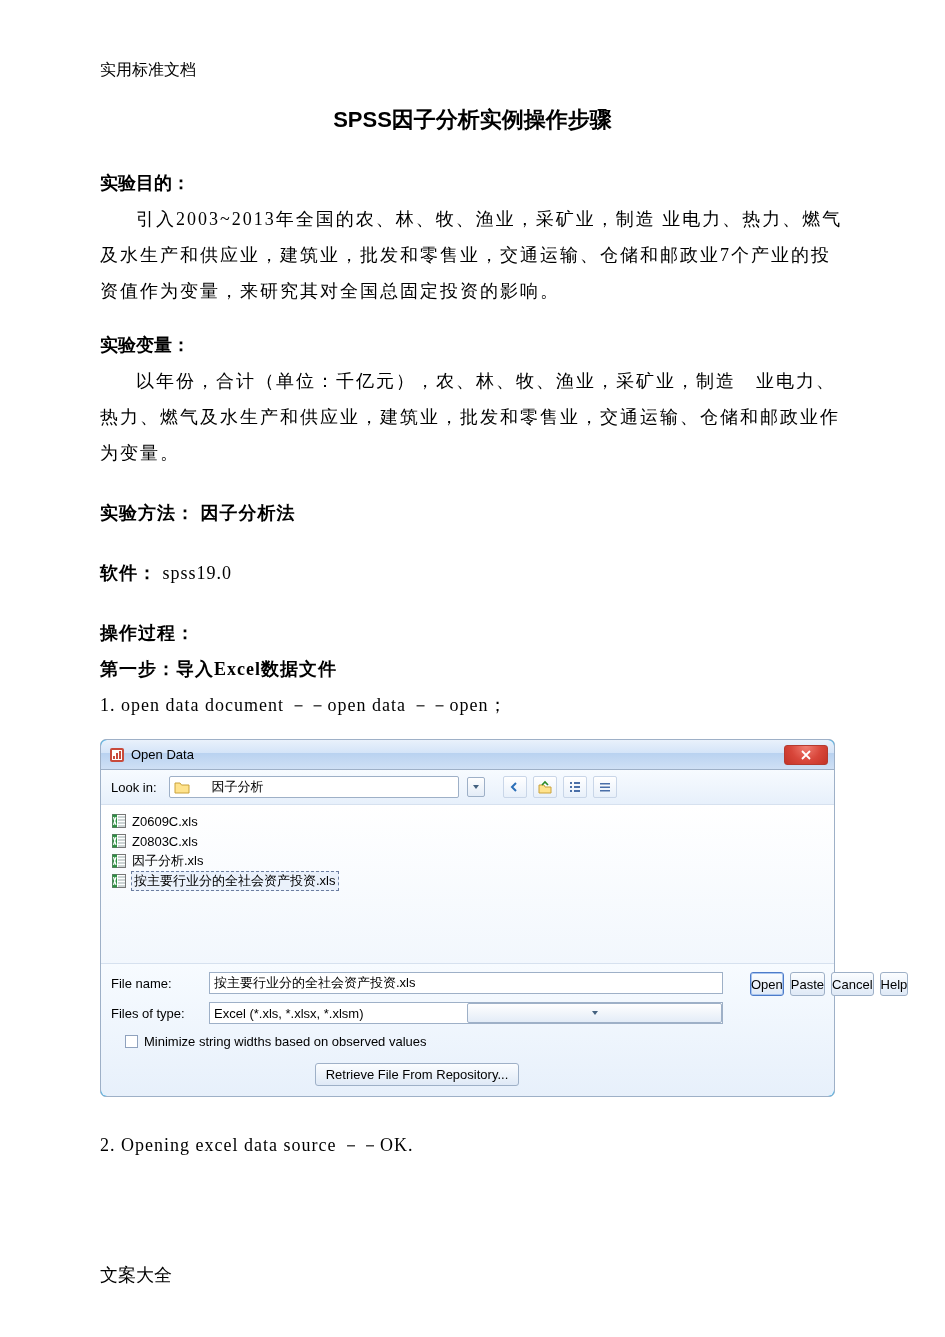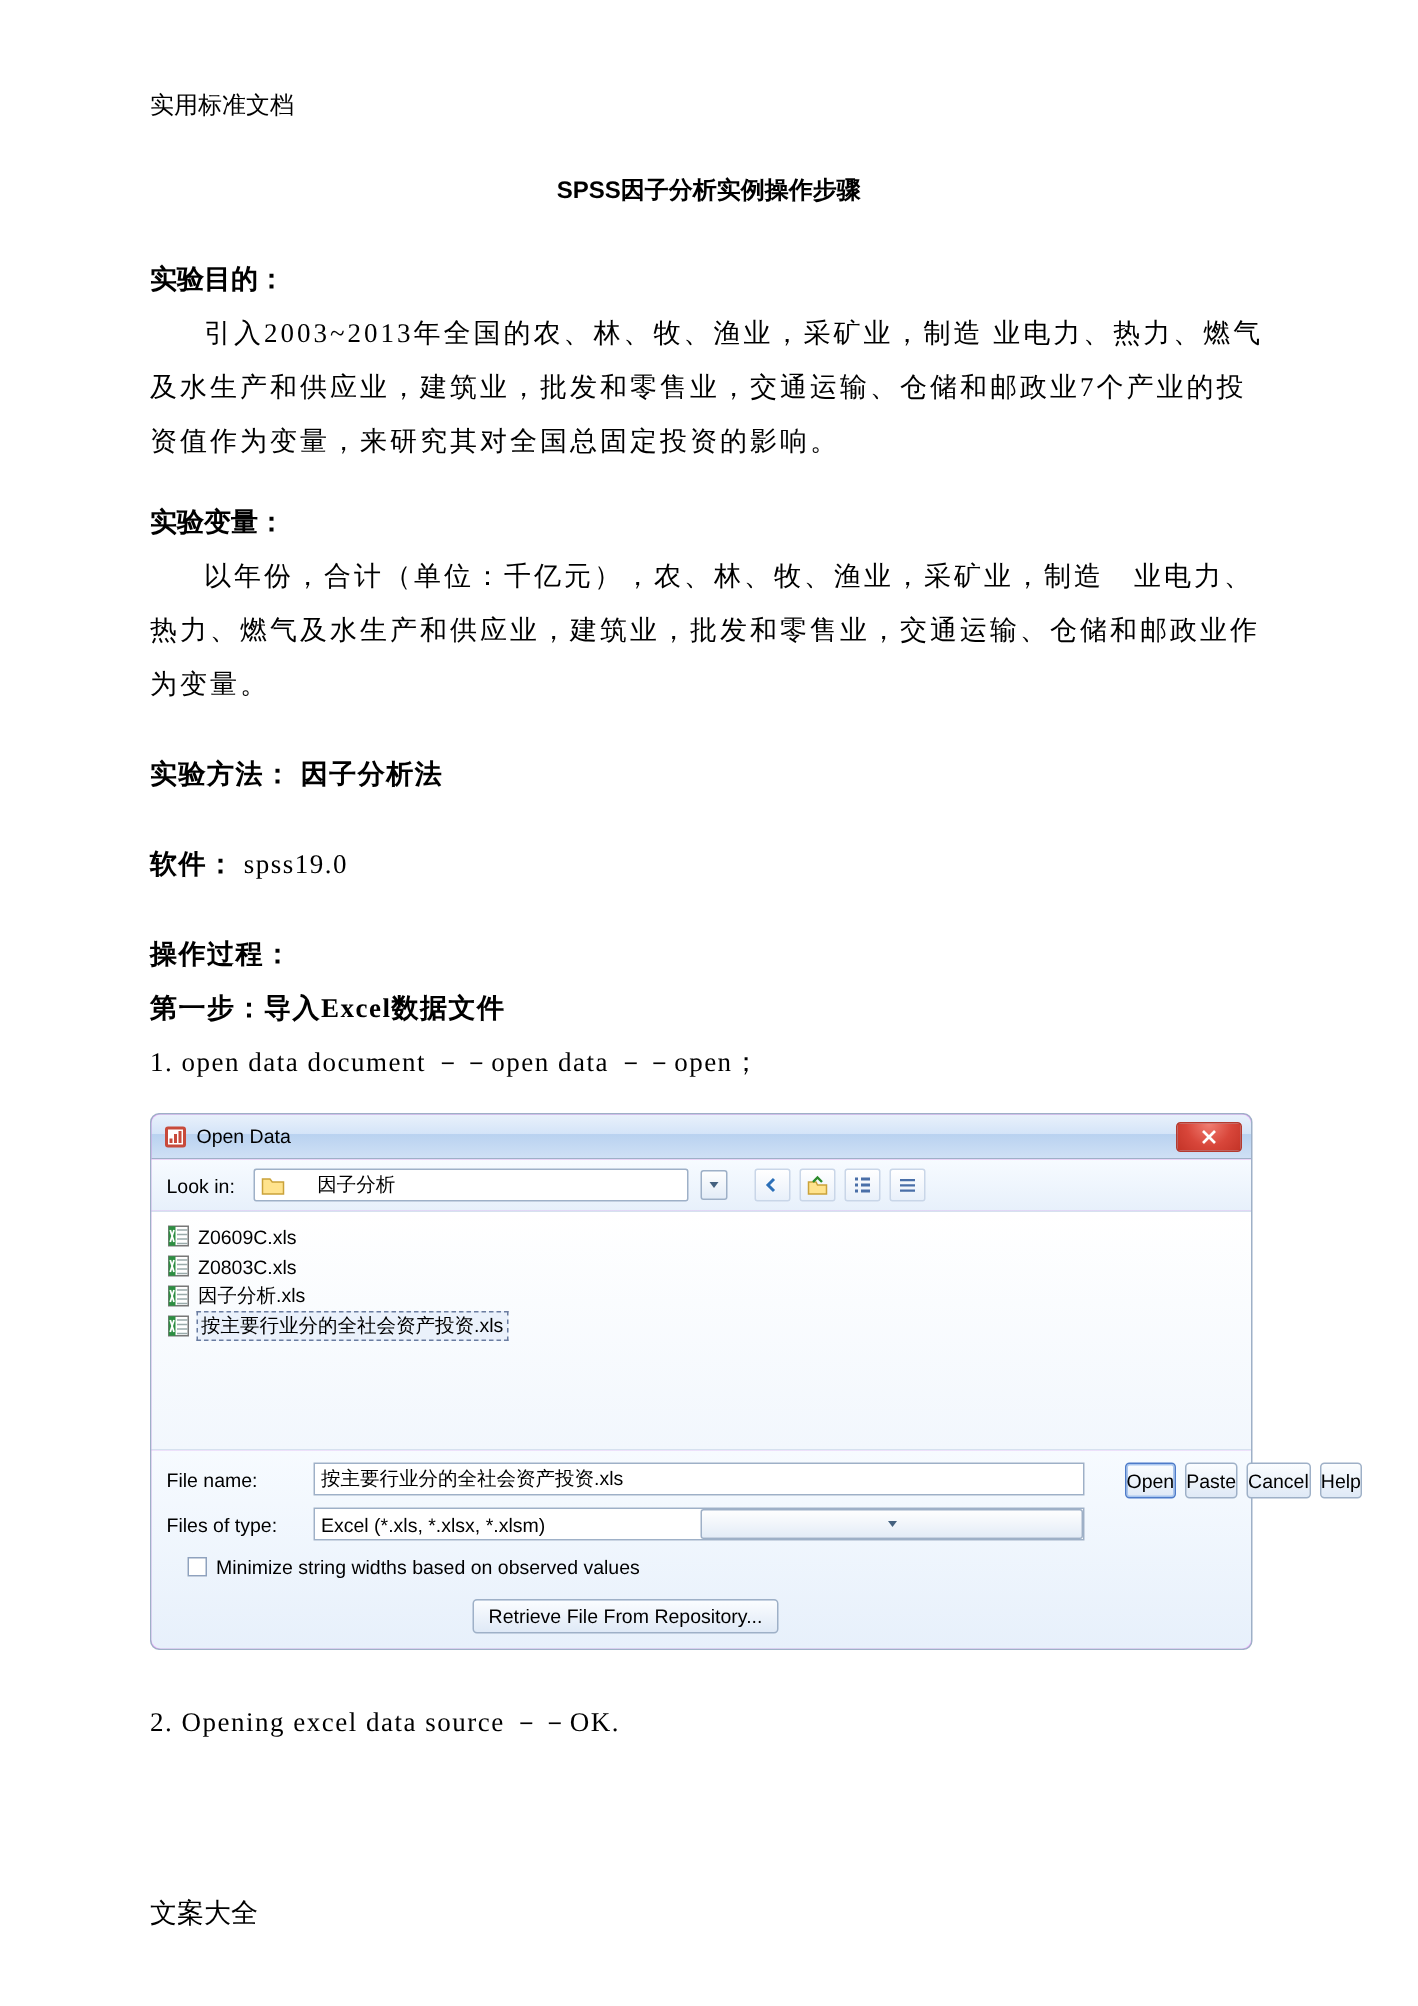--- a/index.html
+++ b/index.html
@@ -6,25 +6,25 @@
   body {
     background: #ffffff;
     width: 945px;
     height: 1337px;
     font-family: "SimSun", "Microsoft YaHei", serif;
     padding: 60px 100px 40px 100px;
     position: relative;
   }
   .header-note {
     font-size: 16px;
-    margin-bottom: 36px;
+    margin-bottom: 24px;
   }
   .doc-title {
     text-align: center;
-    font-size: 16px;
+    font-size: 22px;
     font-weight: bold;
     font-family: "SimHei", "Microsoft YaHei", sans-serif;
     margin-bottom: 36px;
   }
   .section-label {
     font-size: 18px;
     font-weight: bold;
     margin-bottom: 6px;
   }
   .body-text {
@@ -52,21 +52,21 @@
   .dialog-wrap {
     margin-top: 16px;
     margin-bottom: 30px;
   }
   .dialog {
     width: 735px;
     border: 1px solid #9eb0c7;
     border-radius: 6px;
     font-family: "Tahoma", "Arial", sans-serif;
     font-size: 13px;
-    background: #f0abfc;
+    background: #0ea5e9;
     color: #000;
   }
   .titlebar {
     height: 30px;
     display: flex;
     align-items: center;
     padding: 0 6px 0 8px;
     background: linear-gradient(#e9f1fb, #d4e4f8 45%, #b9d2f0 46%, #cfe0f5);
     border-bottom: 1px solid #9eb0c7;
     border-top-left-radius: 6px;

